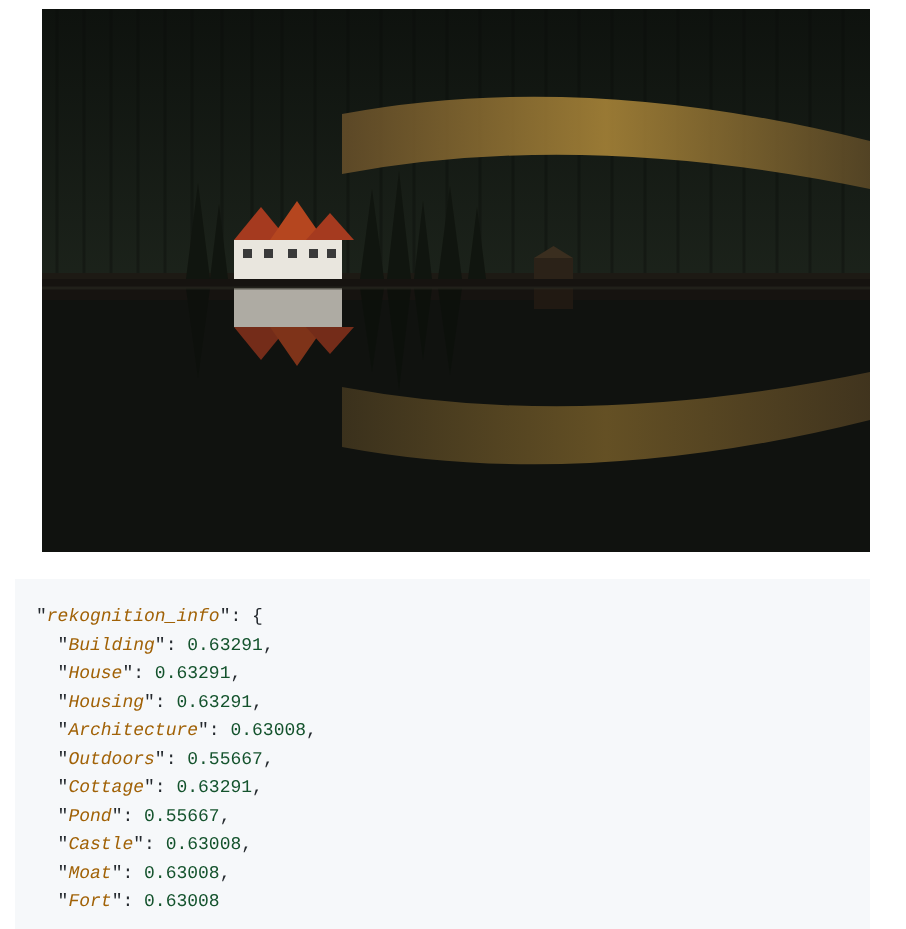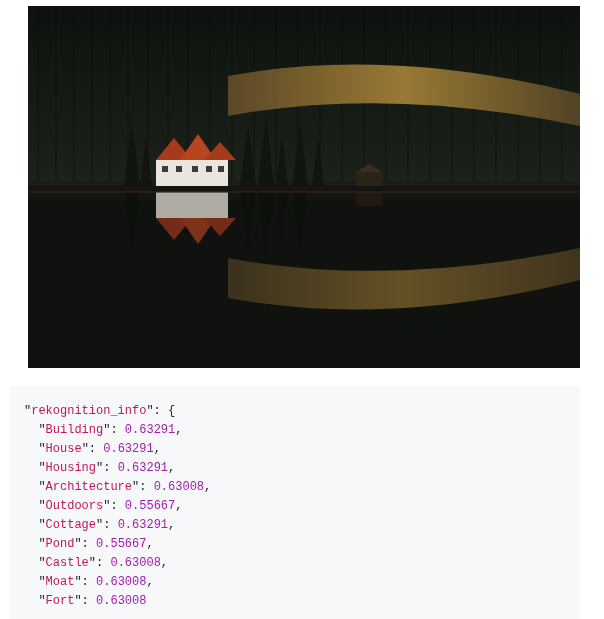--- a/index.html
+++ b/index.html
@@ -25,22 +25,22 @@
     margin: 0 24px 0 10px;
     background: #f6f8fa;
     padding: 16px 14px 18px 14px;
     font-family: SFMono-Regular, Consolas, "Liberation Mono", Menlo, monospace;
     font-size: 12px;
     line-height: 19px;
     color: #24292e;
     white-space: pre;
   }
   .code-line { display:block; }
-  .key  { color:#be185d; }
-  .num  { color:#a21caf; }
+  .key  { color:#a16207;font-style:italic; }
+  .num  { color:#14532d; }
   .punct{ color:#24292e; }
 </style>
 </head>
 <body>
 
 <div class="image-wrap">
   <svg viewBox="0 0 552 362" preserveAspectRatio="xMidYMid slice">
     <defs>
       <linearGradient id="forestShade" x1="0" y1="0" x2="0" y2="1">
         <stop offset="0" stop-color="#0e120e"></stop>

